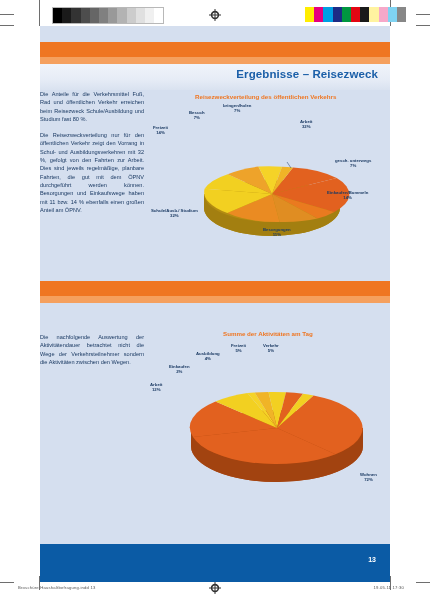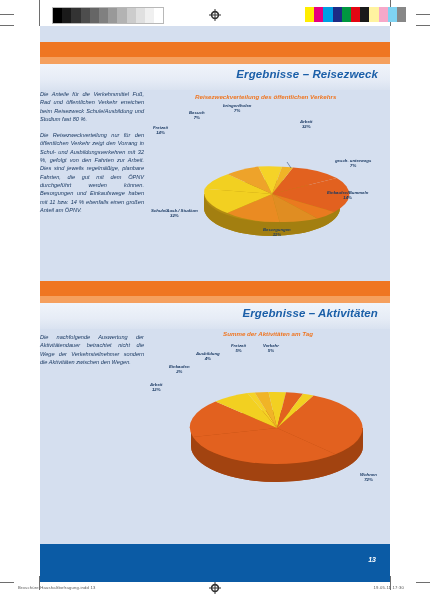--- a/index.html
+++ b/index.html
@@ -11,21 +11,21 @@
   .gray-bar{position:absolute;left:52px;top:7px;display:flex;border:1px solid #b8b8b8;}
   .gray-bar span{width:9.2px;height:15px;display:block;}
   .color-bar{position:absolute;left:305px;top:7px;display:flex;border:0;}
   .color-bar span{width:9.2px;height:15px;display:block;}
   .reg-center{position:absolute;left:209px;top:9px;width:12px;height:12px;}
   .crop-l{position:absolute;left:0;width:14px;height:1px;background:#6e6e6e;}
   .crop-r{position:absolute;right:0;width:14px;height:1px;background:#6e6e6e;}
   .crop-v{position:absolute;width:1px;background:#6e6e6e;}
 
   
-  .page{position:absolute;left:40px;top:26px;width:350px;height:556px;background:#d5dfef;font-style:italic;}
+  .page{position:absolute;left:40px;top:26px;width:350px;height:556px;background:#d5dfef;}
   .page-inner{position:absolute;inset:0;}
 
   
   .orange-band{position:absolute;left:0;width:350px;height:15px;background:#ef7622;}
   .orange-band.fade{height:7px;background:#f5a05e;}
   .hdr-white{position:absolute;left:0;width:350px;height:26px;
     background:linear-gradient(to bottom,#f0f4fa 0%,#e6ecf6 60%,#d9e2f0 100%);}
   .hdr-title{position:absolute;right:12px;top:4px;color:#1b5fa8;
     font-size:11.5px;font-weight:bold;letter-spacing:.1px;}
 
@@ -173,23 +173,20 @@
     <div class="lbl" style="left:108px;top:141px;">
       <span>Besorgungen</span>
       <span class="pct">11%</span></div>
     <div class="lbl" style="left:-4px;top:122px;">
       <span>Schule/Ausb./ Studium</span>
       <span class="pct">32%</span></div>
   </div>
 
   <div class="orange-band" style="top:255px"></div>
   <div class="orange-band fade" style="top:270px"></div>
-  <div class="hdr-white" style="top:277px">
-    <div class="hdr-title">Ergebnisse – Aktivitäten</div>
-  </div>
 
   <div class="copy" style="left:0px;top:307px;">
     <p>Die nachfolgende Auswertung der Aktivitätendauer betrachtet nicht die Wege der Verkehrsteilnehmer sondern die Aktivitäten zwischen den Wegen.</p>
   </div>
 
   <div class="chart-wrap" style="left:115px;top:298px;width:235px;height:190px;">
     <div class="chart-title" style="left:68px;top:6px;">Summe der Aktivitäten am Tag</div>
 
     <svg class="pie-svg" width="235" height="190" viewBox="0 0 235 190">
       <g>

